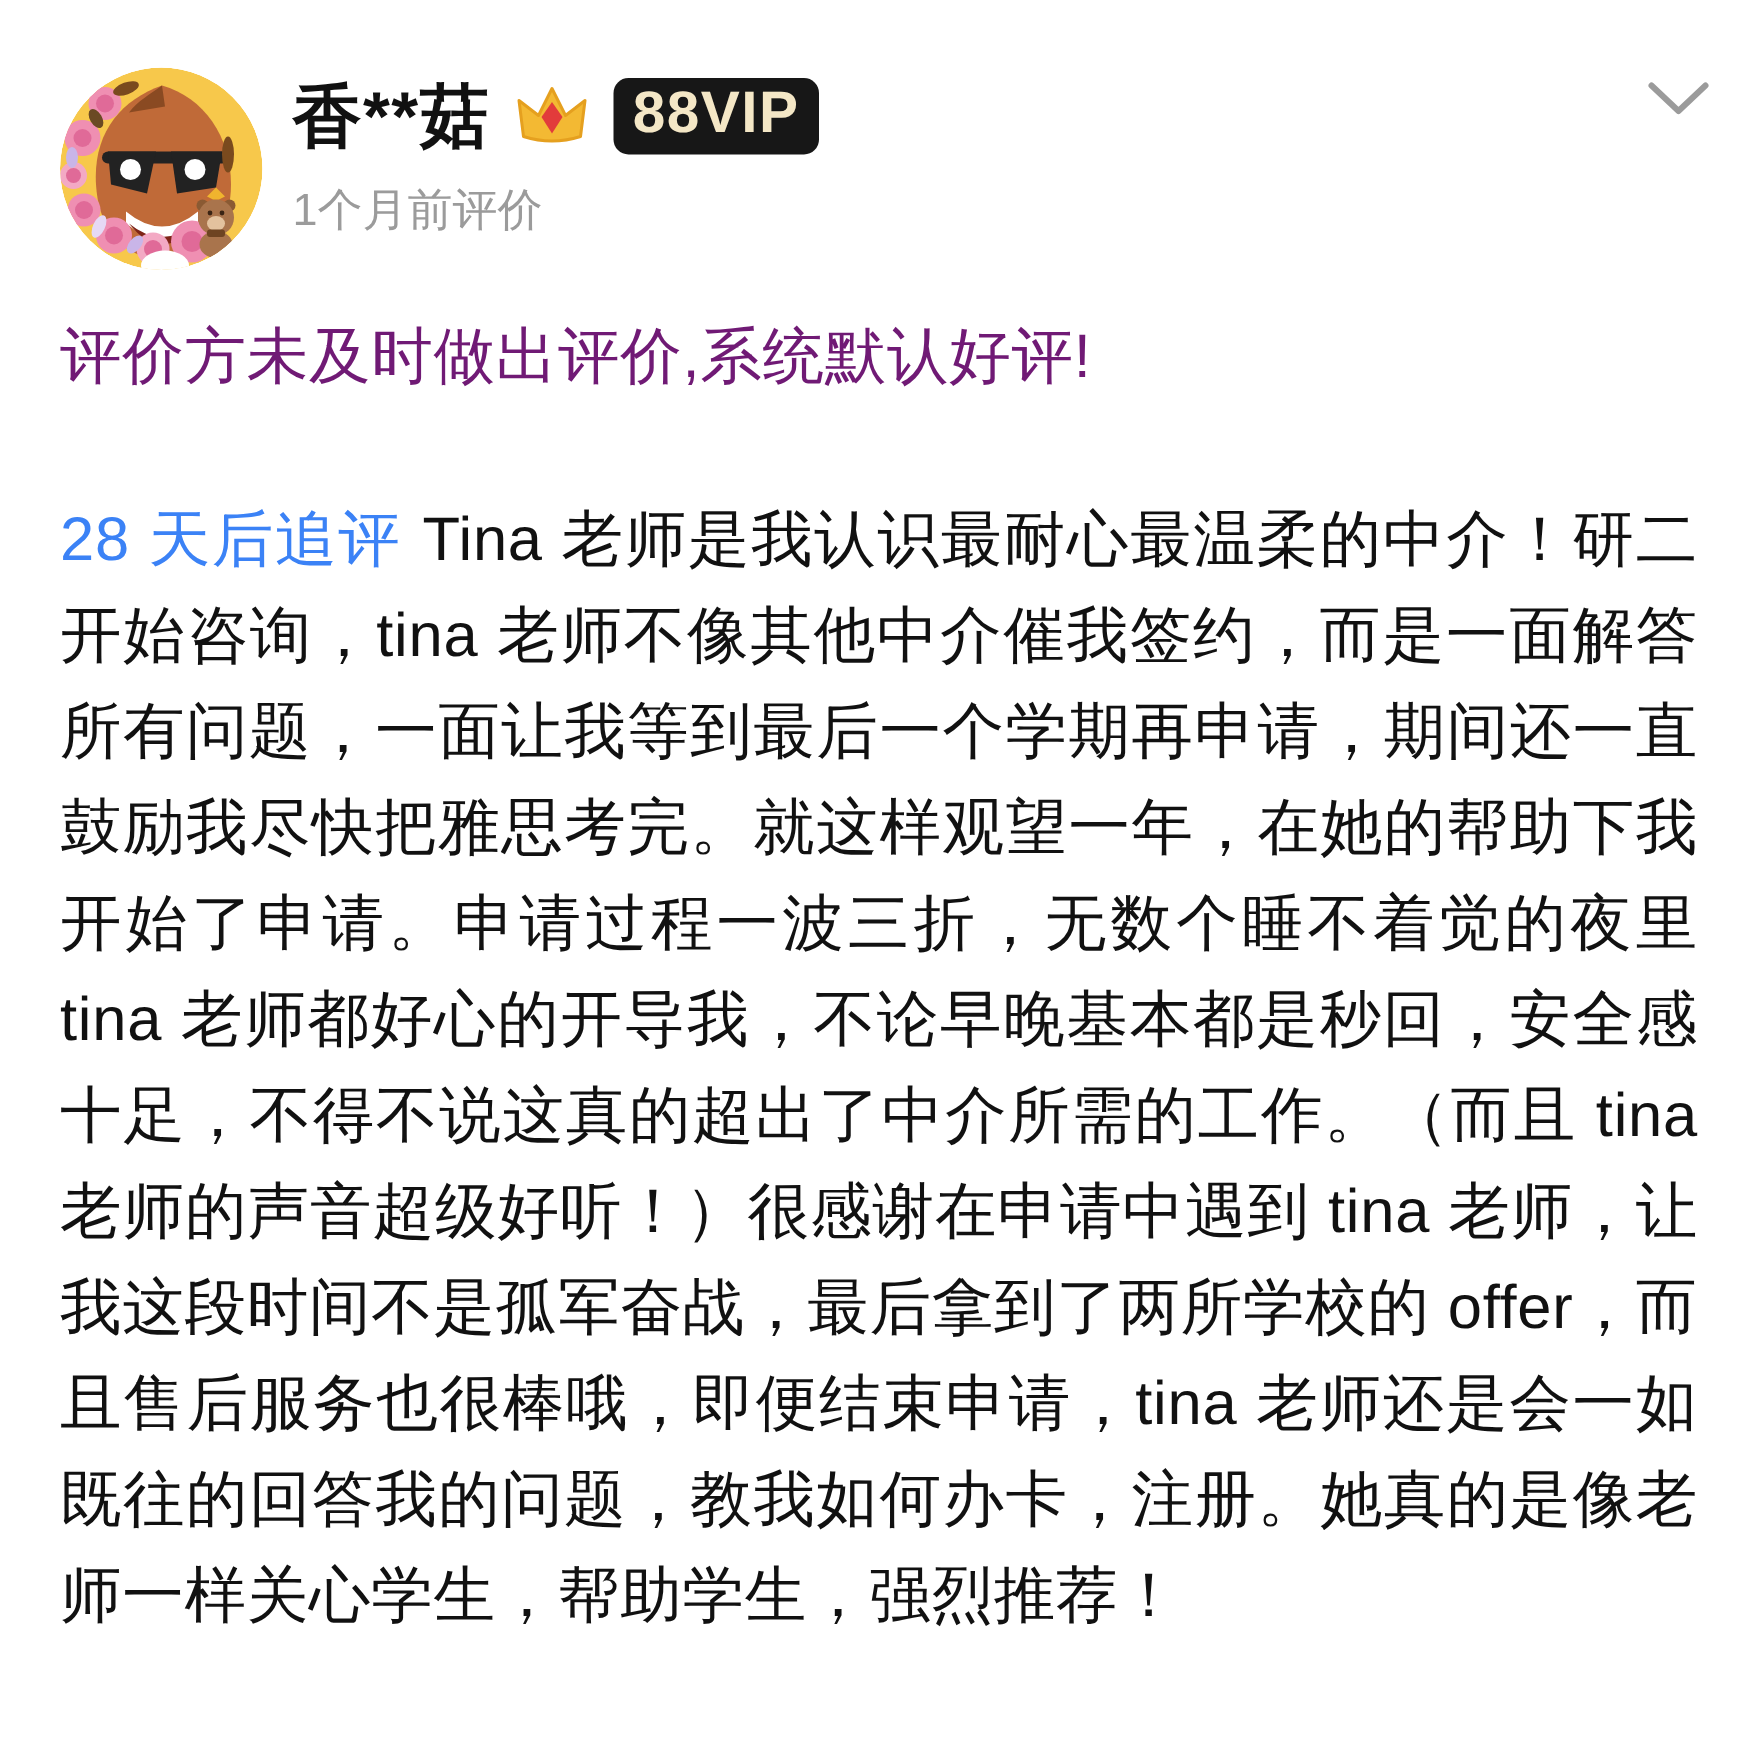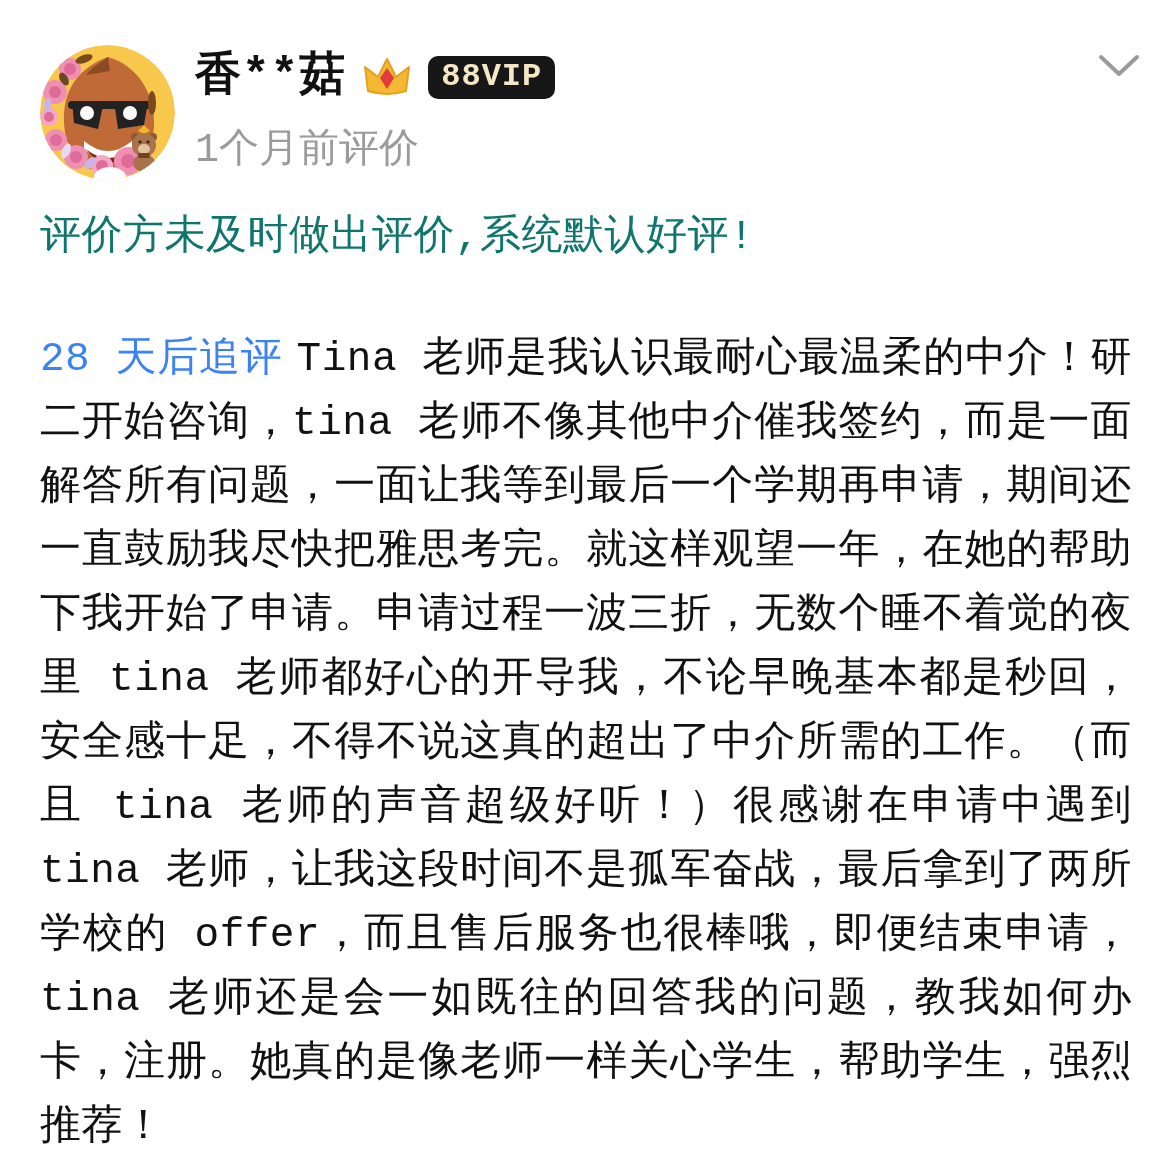--- a/index.html
+++ b/index.html
@@ -6,21 +6,20 @@
   html, body {
     width: 1170px; height: 1170px;
     background: #ffffff;
     font-family: "Liberation Sans", "DejaVu Sans", sans-serif;
     overflow: hidden;
   }
   .card {
     position: relative;
     width: 1170px; height: 1170px;
     padding: 45px 38px 0 40px;
-    font-family: Liberation Mono, monospace;
   }
   
   .header { display: flex; align-items: flex-start; }
   .avatar-wrap {
     width: 135px; height: 135px;
     border-radius: 50%;
     overflow: hidden;
     flex: none;
   }
   .avatar-wrap svg { display: block; }
@@ -35,40 +34,40 @@
   }
   .crown { margin-left: 16px; display: inline-flex; }
   .vip-badge {
     margin-left: 16px;
     display: inline-flex;
     align-items: center;
     background: #171717;
     color: #f4e7c6;
     border-radius: 10px;
     padding: 3px 13px 5px 13px;
-    font-size: 32px;
+    font-size: 39px;
     font-weight: 700;
     letter-spacing: 1px;
     line-height: 1.1;
   }
   .time {
     margin-top: 16px;
-    font-size: 40px;
+    font-size: 30px;
     color: #9b9b9b;
   }
   .chevron {
     position: absolute;
     top: 52px; right: 28px;
     display: inline-flex;
   }
   
   .system-note {
     margin-top: 32px;
     font-size: 41px;
-    color: #0f766e;
+    color: #701a75;
     line-height: 1.25;
     letter-spacing: 0.5px;
   }
   .followup {
     margin-top: 64px;
     font-size: 41px;
     color: #111111;
     line-height: 64px;
     letter-spacing: 0.5px;
     text-align: justify;

